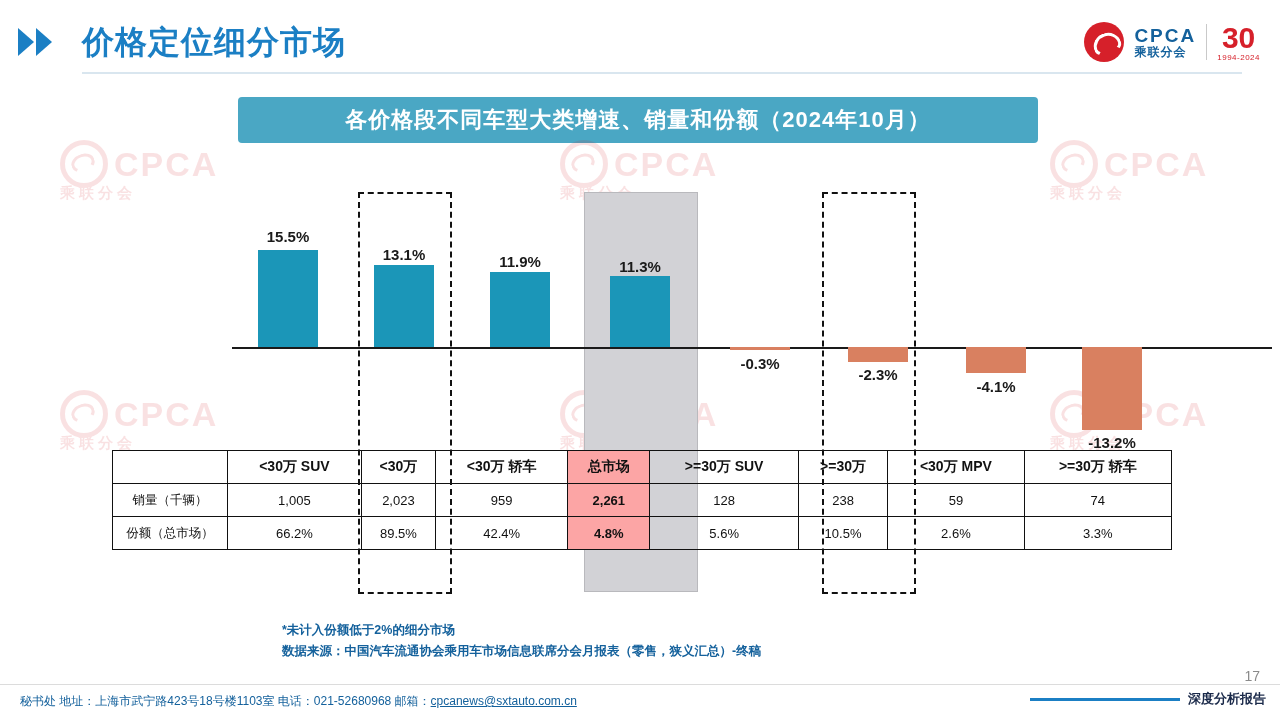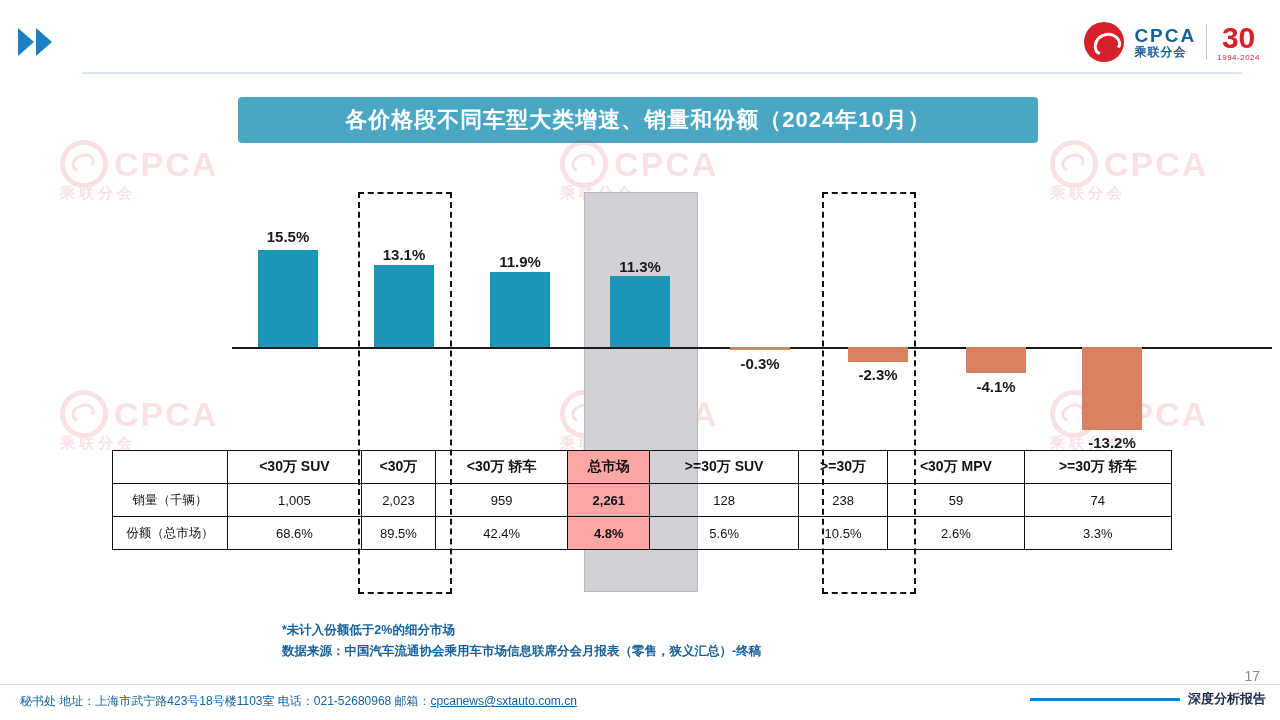--- a/index.html
+++ b/index.html
@@ -71,20 +71,21 @@
   .pageno{position:absolute;right:20px;top:-16px;font-size:14px;color:#8a8a8a;}
 </style>
 </head>
 <body>
 
 <div class="header">
   <div class="chev">
       <span></span>
       <span></span>
     </div>
+  <div class="page-title">价格定位细分市场</div>
   <div class="title-underline"></div>
   <div class="logo-wrap">
     <div class="logo-mark"></div>
     <div class="logo-text">
       <div class="l1">CPCA</div>
       <div class="l2">乘联分会</div>
     </div>
     <div class="logo-div"></div>
     <div class="anniv">
       <div class="n">30</div>
@@ -199,21 +200,21 @@
     <td>2,023</td>
     <td>959</td>
     <td class="hl">2,261</td>
     <td>128</td>
     <td>238</td>
     <td>59</td>
     <td>74</td>
   </tr>
   <tr>
     <td class="rowhead">份额（总市场）</td>
-    <td>68.6%</td>
+    <td>66.2%</td>
     <td>89.5%</td>
     <td>42.4%</td>
     <td class="hl">4.8%</td>
     <td>5.6%</td>
     <td>10.5%</td>
     <td>2.6%</td>
     <td>3.3%</td>
   </tr>
 </tbody>
   </table>

